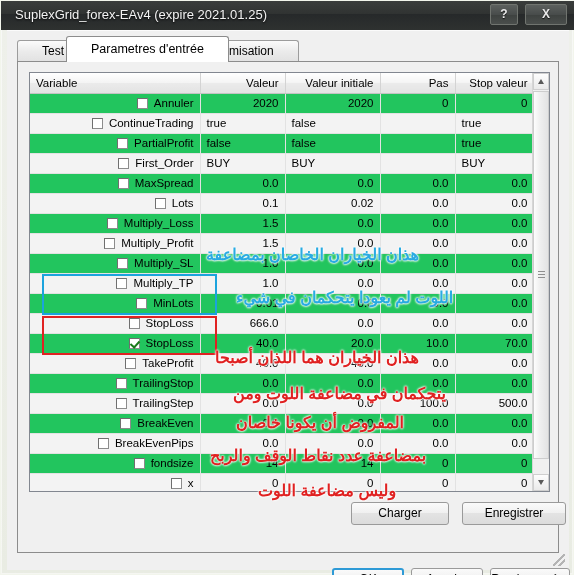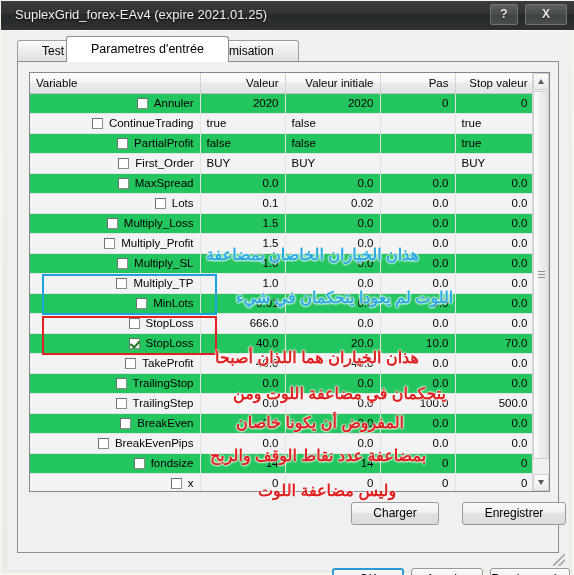--- a/index.html
+++ b/index.html
@@ -276,21 +276,21 @@
     color: #000;
     text-align: center;
     line-height: 21px;
     cursor: pointer;
   }
   .btn.default {
     border: 2px solid #2e9ad6;
     border-radius: 3px;
     line-height: 19px;
   }
-  #btn-charger { left: 333px; top: 440px; width: 88px; }
+  #btn-charger { left: 333px; top: 440px; width: 98px; }
   #btn-enregistrer { left: 444px; top: 440px; width: 104px; }
 
   
   #btn-ok { left: 325px; top: 537px; width: 72px; }
   #btn-annuler { left: 404px; top: 537px; width: 72px; }
   #btn-reset { left: 483px; top: 537px; width: 80px; }
 
   #resize-grip {
     position: absolute;
     right: 4px; bottom: 4px;

